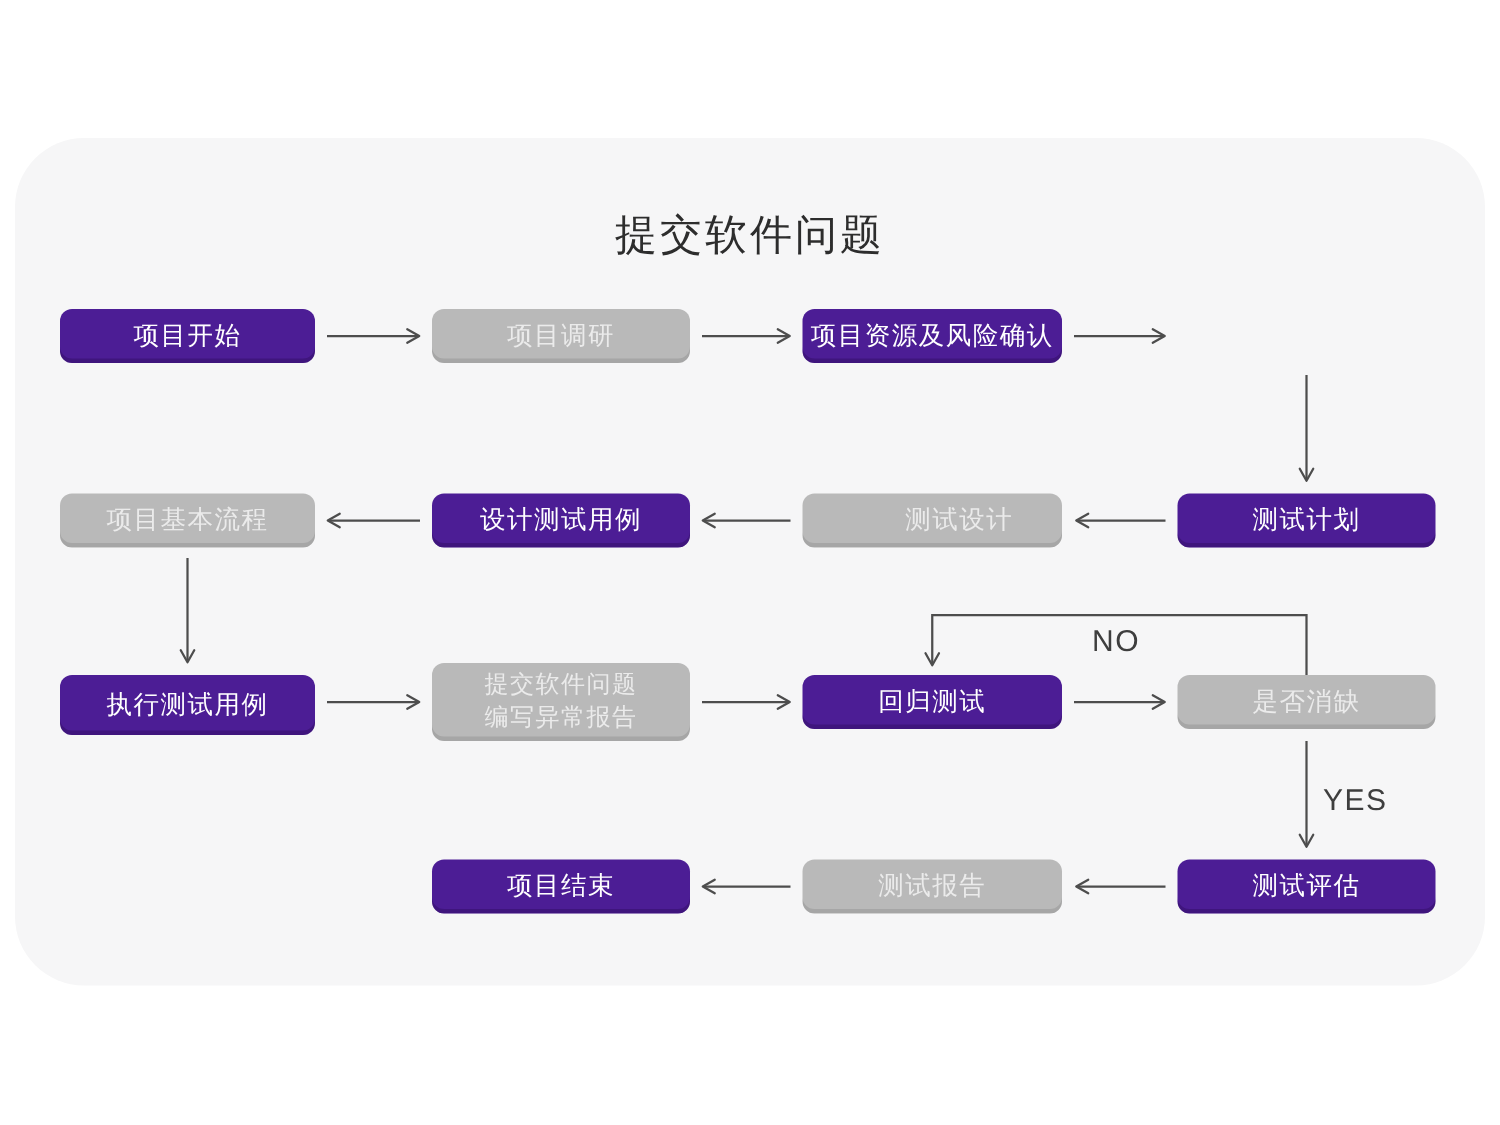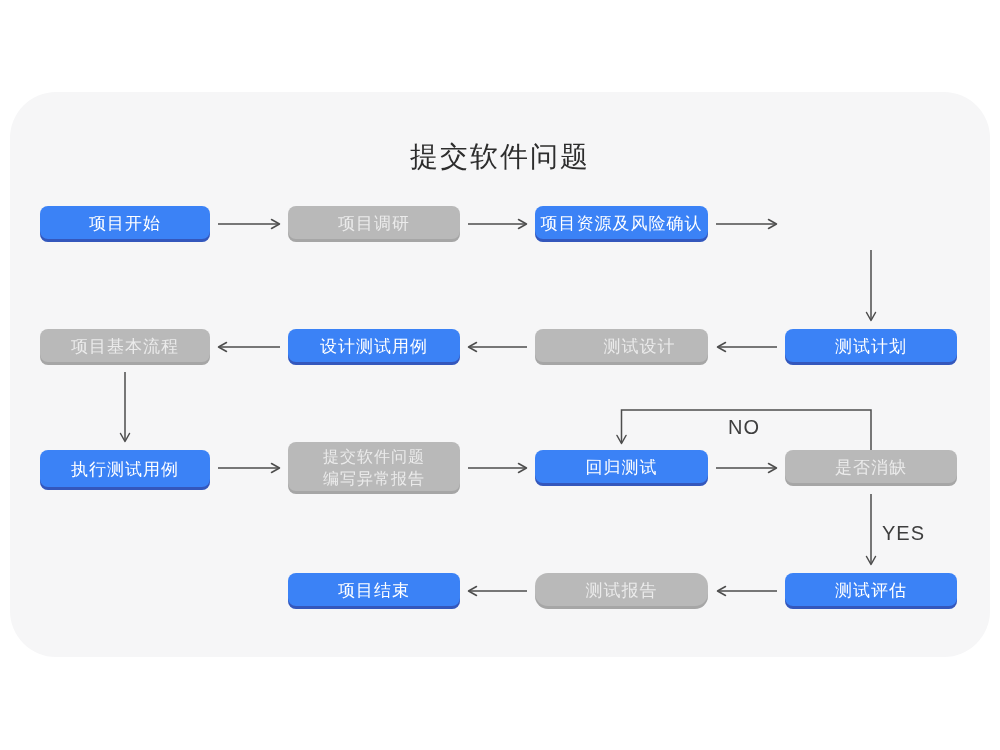--- a/index.html
+++ b/index.html
@@ -36,21 +36,21 @@
     align-items: center;
     justify-content: center;
     text-align: center;
     border-radius: 8px;
     font-size: 17px;
     line-height: 1.4;
     white-space: pre-line;
     letter-spacing: 1px;
   }
   .node.purple {
-    background: #3b82f6;
+    background: #4c1d95;
     color: #FFFFFF;
     box-shadow: inset 0 -3px 0 rgba(40, 10, 80, 0.35);
   }
   .node.gray {
     background: #B9B9B9;
     color: #EBEBEB;
     box-shadow: inset 0 -3px 0 rgba(0, 0, 0, 0.10);
   }
   .node.small { font-size: 16px; }
   .connector-layer {
@@ -88,21 +88,21 @@
   <div class="node gray" style="left:535px; top:329px; width:173px; height:36px;padding-left:36px;">测试设计</div>
   <div class="node purple" style="left:785px; top:329px; width:172px; height:36px;">测试计划</div>
 
   <div class="node purple" style="left:40px;  top:450px; width:170px; height:40px;">执行测试用例</div>
   <div class="node purple" style="left:535px; top:450px; width:173px; height:36px;">回归测试</div>
   <div class="node gray small" style="left:288px; top:442px; width:172px; height:52px;">提交软件问题
 编写异常报告</div>
   <div class="node gray" style="left:785px; top:450px; width:172px; height:36px;">是否消缺</div>
 
   <div class="node purple" style="left:288px; top:573px; width:172px; height:36px;">项目结束</div>
-  <div class="node gray" style="left:535px; top:573px; width:173px; height:36px;border-radius:13px;">测试报告</div>
+  <div class="node gray" style="left:535px; top:573px; width:173px; height:36px;">测试报告</div>
   <div class="node purple" style="left:785px; top:573px; width:172px; height:36px;">测试评估</div>
 
   <svg class="connector-layer" viewBox="0 0 1000 750" xmlns="http://www.w3.org/2000/svg">
     <defs>
       <marker id="ah" viewBox="-10 -6 12 12" markerWidth="12" markerHeight="12" refX="-0.5" refY="0" orient="auto" markerUnits="userSpaceOnUse">
         <path d="M -8 -4.5 L 0 0 L -8 4.5" fill="none" stroke="#4D4D4D" stroke-width="1.5" stroke-linecap="round" stroke-linejoin="round"></path>
       </marker>
     </defs>
 
     <line class="edge" x1="218" y1="224" x2="279" y2="224" marker-end="url(#ah)"></line>

